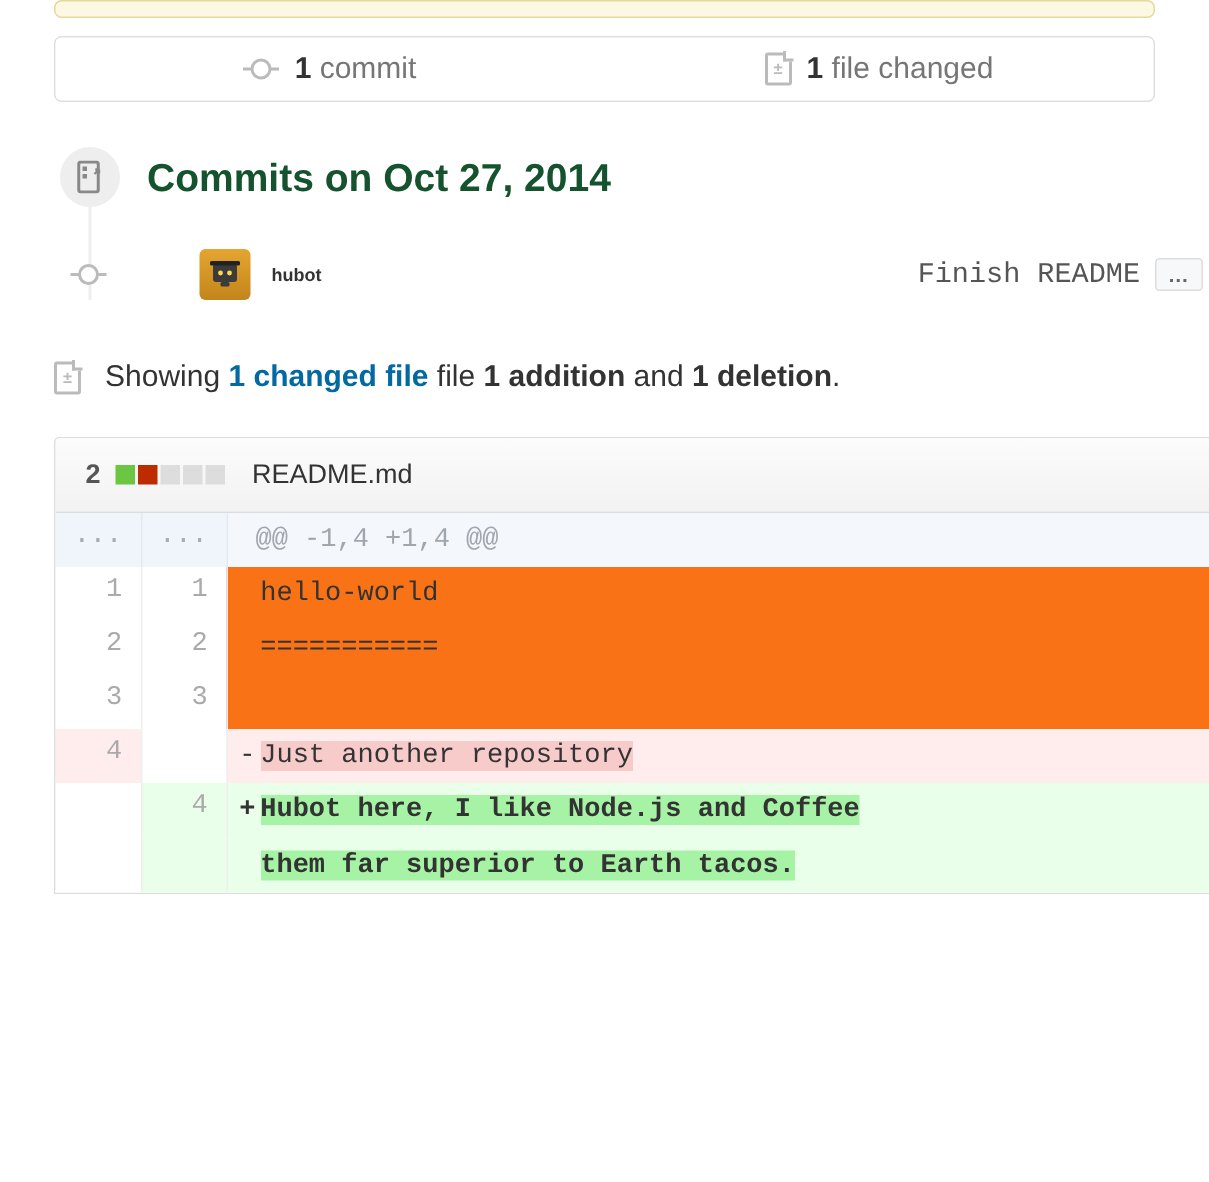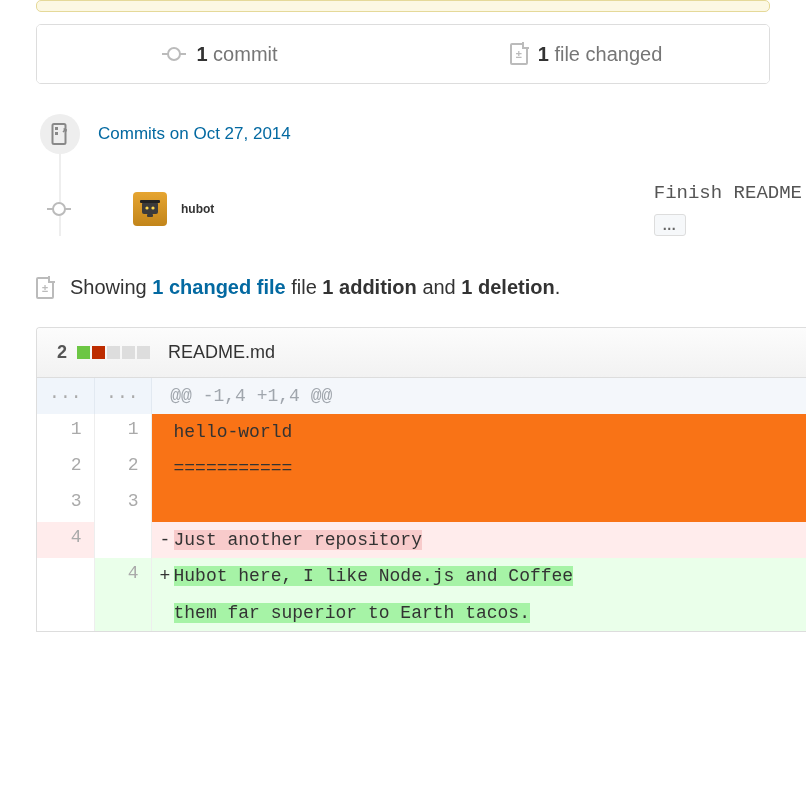--- a/index.html
+++ b/index.html
@@ -21,21 +21,21 @@
     border-radius: 5px;
     height: 12px;
   }
 
   
   .stats-bar {
     margin: 0 36px 30px 36px;
     border: 1px solid #ddd;
     border-radius: 5px;
     display: flex;
-    height: 60px;
+    height: 44px;
     overflow: hidden;
   }
   .stats-cell {
     flex: 1;
     display: flex;
     align-items: center;
     justify-content: center;
     gap: 10px;
     color: #767676;
     font-size: 20px;
@@ -60,38 +60,38 @@
   .timeline-wrap { margin: 0 0 30px 40px; position: relative; }
   .timeline-header {
     display: flex; align-items: center; gap: 18px;
     margin-bottom: 28px;
   }
   .repo-push-badge {
     width: 40px; height: 40px; border-radius: 50%; background: #eee;
     display:flex; align-items:center; justify-content:center; color:#666;
   }
   .repo-push-badge svg { display:block; }
-  .timeline-title { font-size: 17px; color: #0369a1; font-weight: 400; }
+  .timeline-title { font-size: 26px; color: #14532d; font-weight: 700; }
   .timeline-line {
     position:absolute; width:2px; background:#eee; left:19px; top:40px; bottom:0;
   }
 
   .commit-row {
     display:flex; align-items:center; gap:14px; margin-left:7px; padding-right:4px;
   }
   .commit-row .node { flex:0 0 auto; }
   .commit-row .spacer { width:34px; }
   .avatar {
     width:34px; height:34px; border-radius:4px;
     background: linear-gradient(180deg,#e6a531 0%, #c2851a 100%);
     display:flex; align-items:center; justify-content:center;
   }
   .avatar svg { display:block; }
   .author { font-size:12px; font-weight:700; color:#333; }
-  .commit-right { margin-left:auto; display:flex; align-items:flex-start; gap:10px;flex-direction:column; }
+  .commit-right { margin-left:auto; display:flex; align-items:flex-end; gap:10px; }
   .commit-msg { font-size:19px; color:#555; }
   .more-btn {
     border:1px solid #ddd; background:#f6f8fa; width:32px; height:22px; border-radius:3px;
     display:flex; align-items:center; justify-content:center; color:#666; font-weight:700; cursor:pointer;
     letter-spacing:1px; font-size:14px; line-height:1;
   }
 
   
   .showing {
     margin: 40px 36px 28px 36px;
@@ -132,21 +132,21 @@
     border-right:1px solid #eee;
     background:#fff;
   }
   .num-col.hunkn { background:#f0f5fb; border-right-color:#e2e9f1; }
   .code-col { padding:5px 8px !important; font-size:18px; line-height:1.45; white-space:pre; }
   .hunk .code-col { background:#f4f7fb; color:#a0a6ad; }
   .ctx .code-col { background:#f97316; color:#333; }
   .del .code-col { background:#ffecec; color:#333; }
   .del .num-col { background:#ffecec; }
   .del .num-col.second { background:#fff; }
-  .add .code-col { background:#eaffea; color:#333; }
+  .add .code-col { background:#eaffea; color:#333;font-weight:bold; }
   .add .num-col { background:#eaffea; }
   .add .num-col.first { background:#fff; }
   .code-col .hl-del { background:#f8cbcb; }
   .code-col .hl-add { background:#a6f3a6; }
   .sign { display:inline-block; width:14px; }
 </style>
 </head>
 <body>
 
 <div class="banner"></div>

